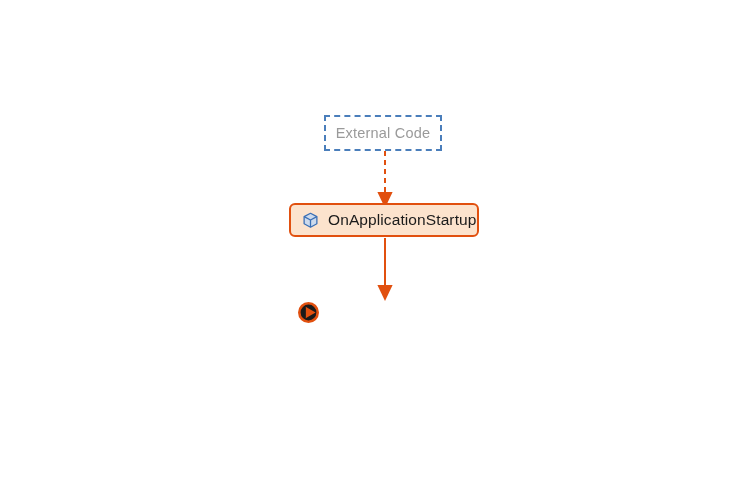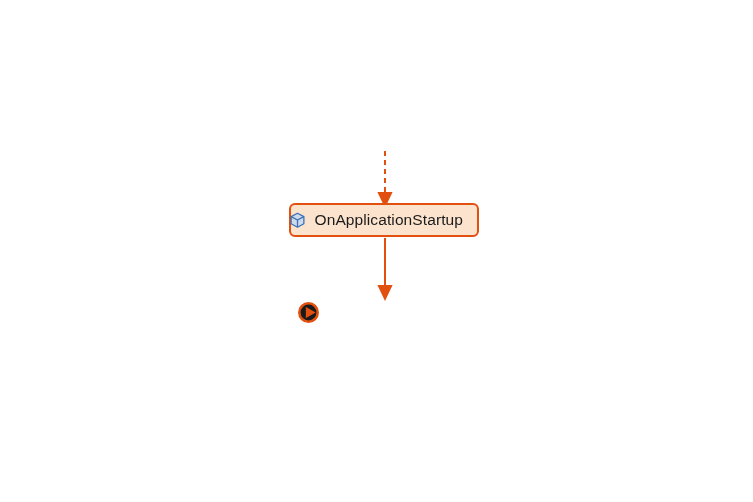--- a/index.html
+++ b/index.html
@@ -66,21 +66,20 @@
     height: 17px;
     flex: 0 0 17px;
     margin-right: 9px;
     display: block;
   }
 
   #node-startup {
     left: 289px;
     top: 203px;
     width: 190px;
-    justify-content: flex-end;
   }
   #node-mainwindow {
     left: 317px;
     top: 296px;
     width: 134px;
   }
 
   
   .debug-marker {
     position: absolute;
@@ -116,20 +115,23 @@
 
     <g>
       <line x1="385" y1="151" x2="385" y2="194" stroke="#e1500f" stroke-width="2" stroke-dasharray="5,4" marker-end="url(#arrowFilled)"></line>
     </g>
 
     <g>
       <line x1="385" y1="238" x2="385" y2="287" stroke="#e1500f" stroke-width="2" marker-end="url(#arrowFilled)"></line>
     </g>
   </svg>
 
+  <div class="external-node">
+    <span class="label">External Code</span>
+  </div>
 
   <div class="method-node" id="node-startup">
     <svg class="node-icon" viewBox="0 0 16 16">
       <path d="M8 1.2 L14 4.3 L14 11.1 L8 14.3 L2 11.1 L2 4.3 Z" fill="#cddaec" stroke="#3a6fb5" stroke-width="1.2" stroke-linejoin="round"></path>
       <path d="M2 4.3 L8 7.5 L14 4.3" fill="none" stroke="#3a6fb5" stroke-width="1.2" stroke-linejoin="round"></path>
       <path d="M8 7.5 L8 14.3" fill="none" stroke="#3a6fb5" stroke-width="1.2"></path>
     </svg>
     <span class="label">OnApplicationStartup</span>
   </div>
 

